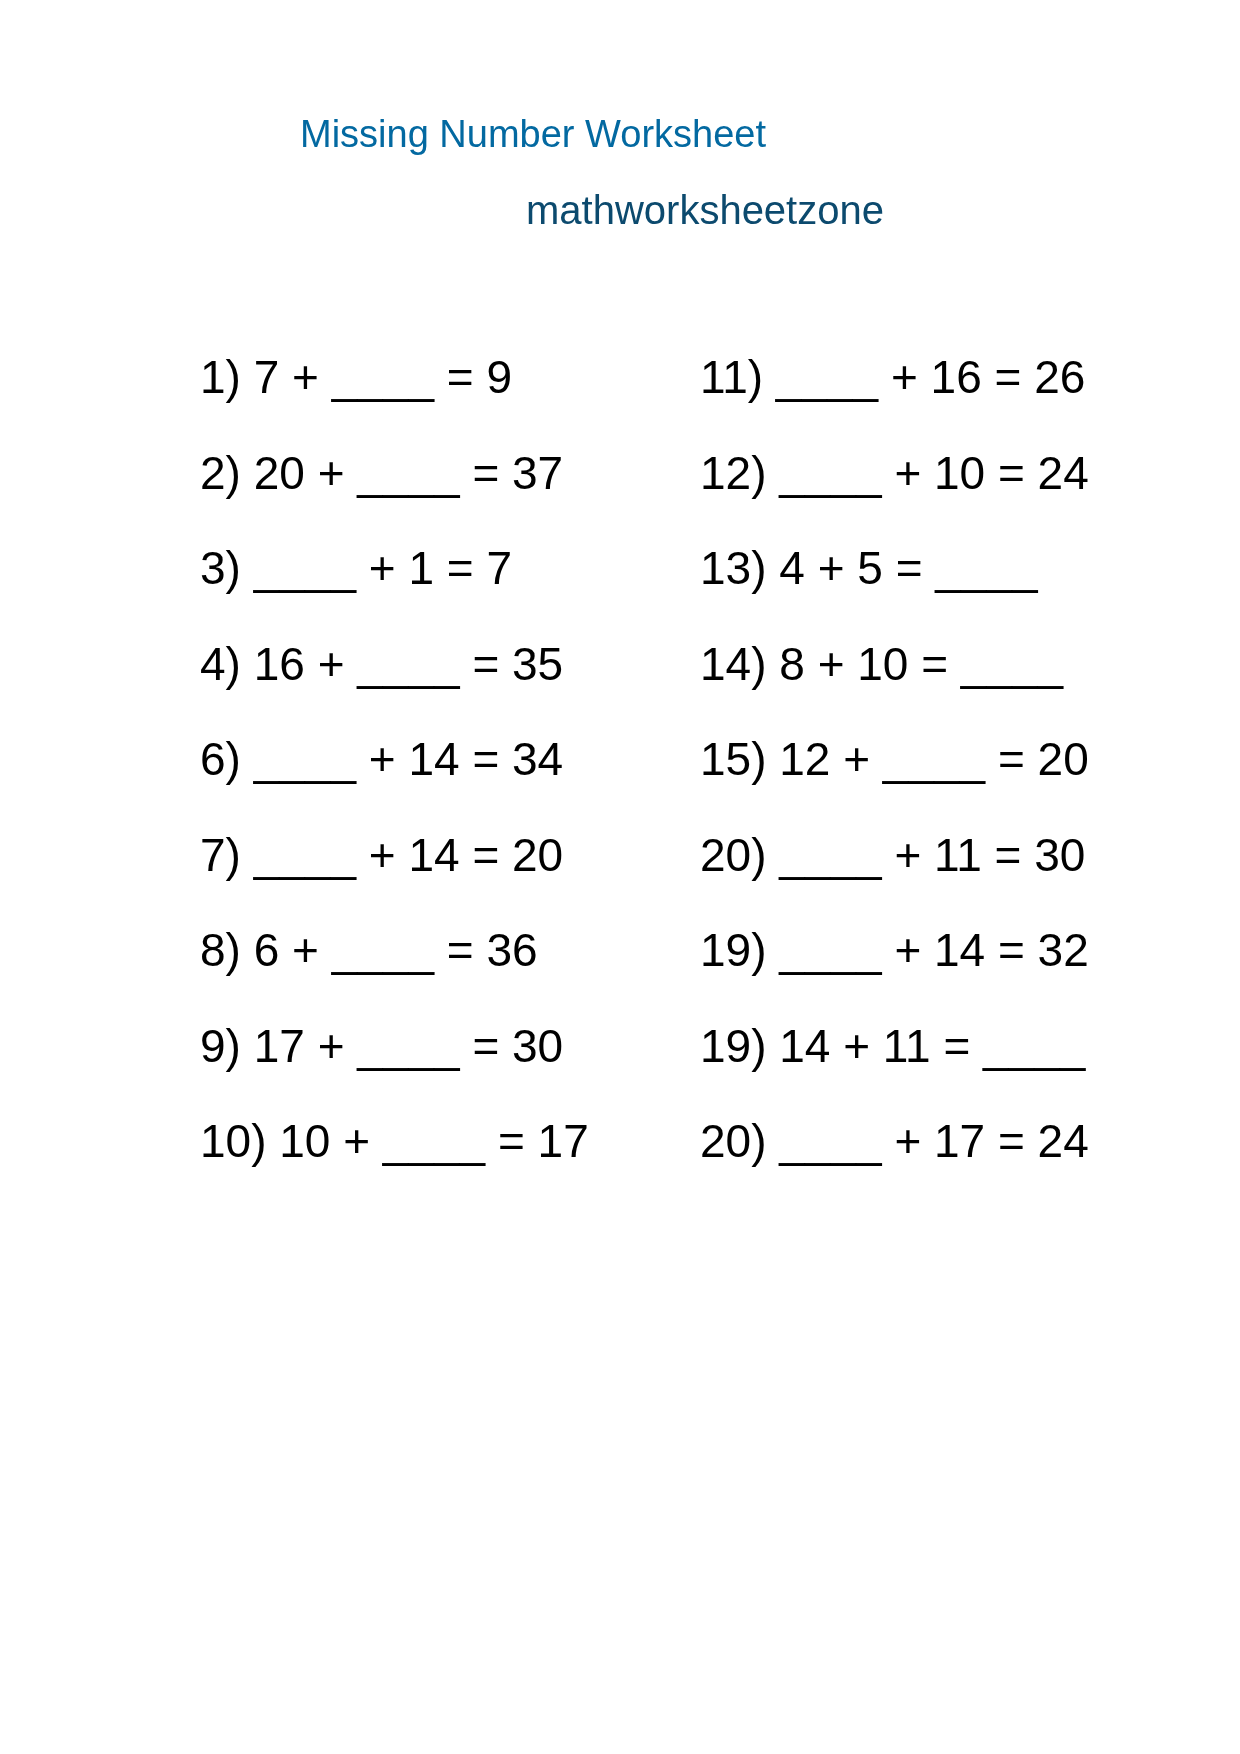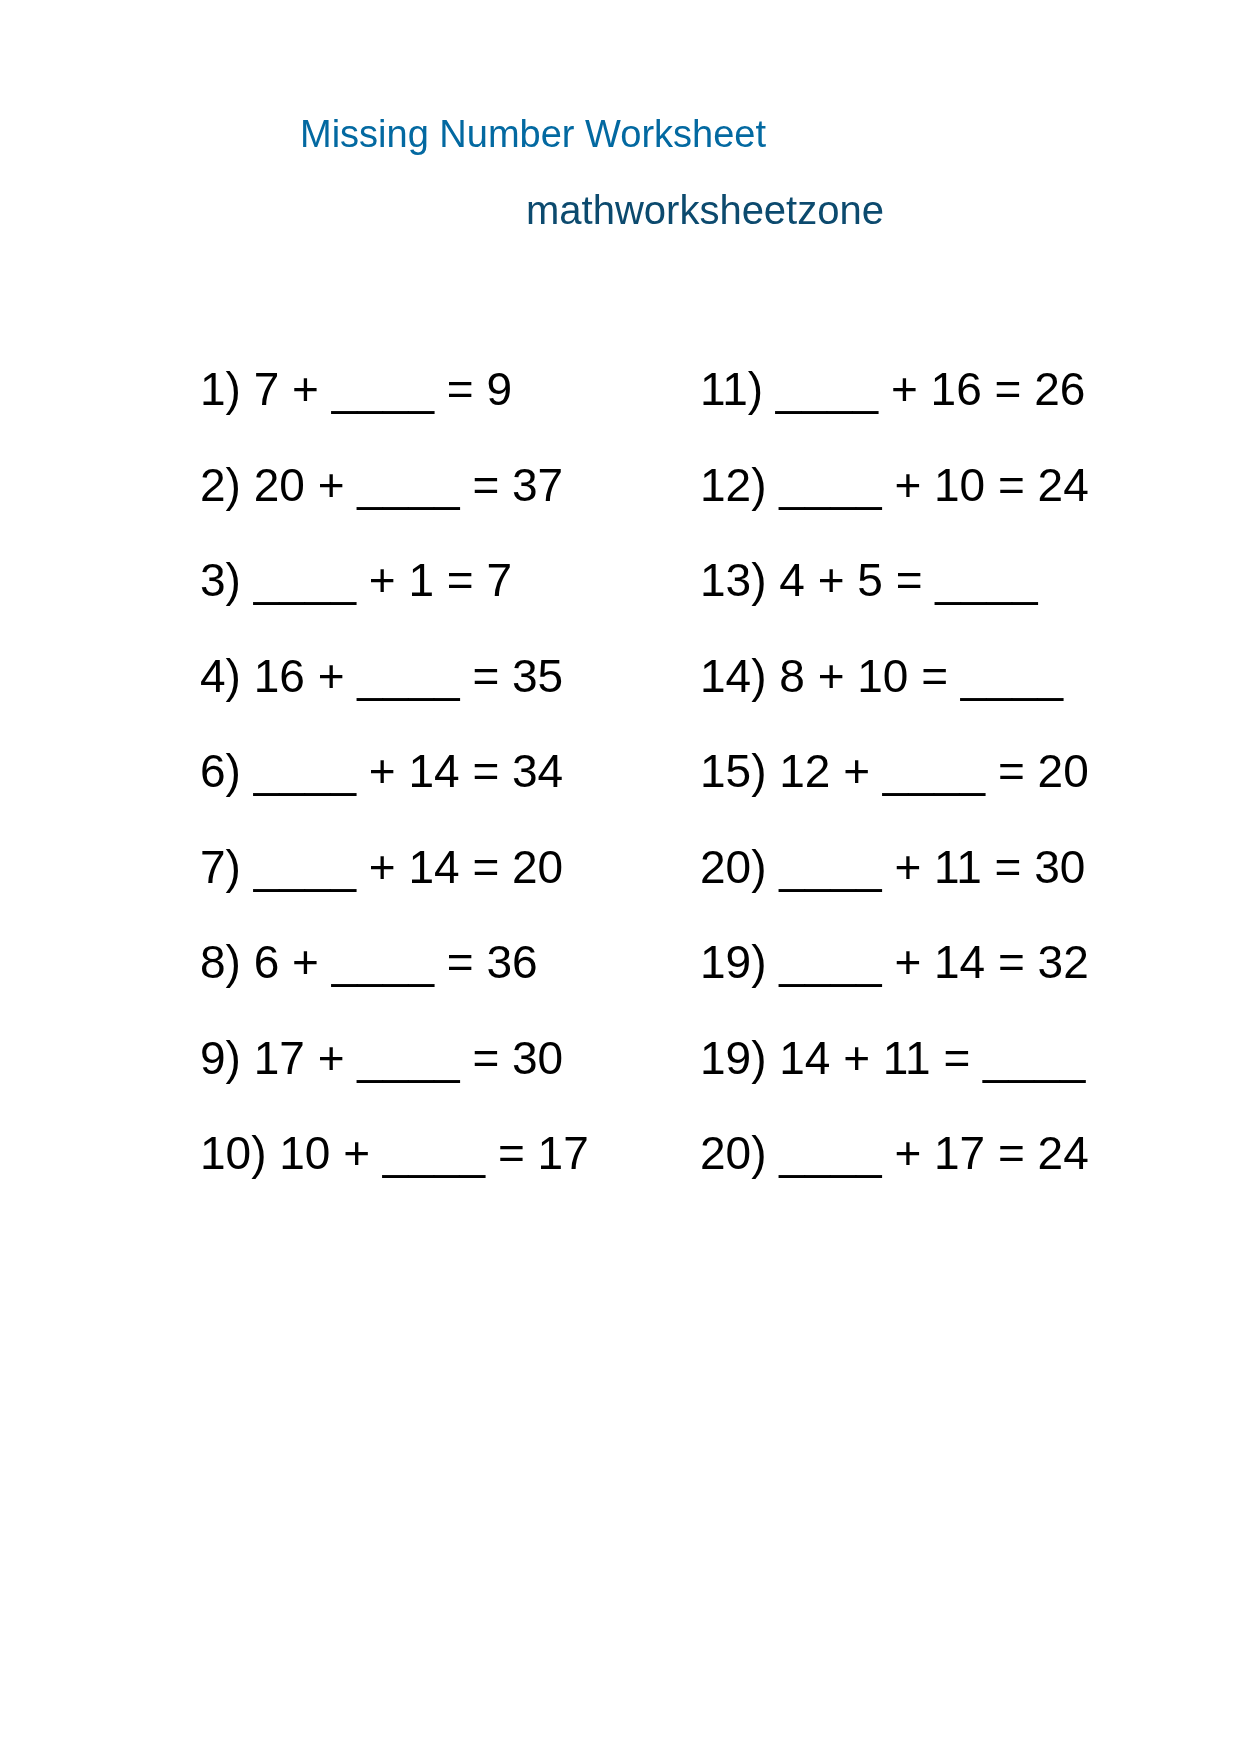--- a/index.html
+++ b/index.html
@@ -29,21 +29,21 @@
       top: 185px;
       left: 502px;
       font-size: 40px;
       line-height: 50px;
       white-space: nowrap;
       color: #0c4a6e;
       margin-left: 24px;
     }
     .column {
       position: absolute;
-      top: 362px;
+      top: 350px;
     }
     .column.left { left: 200px; }
     .column.right { left: 700px; }
     .problem {
       height: 95.5px;
       font-size: 46px;
       line-height: 54px;
       white-space: nowrap;
     }
     .problem span { display: inline; }

